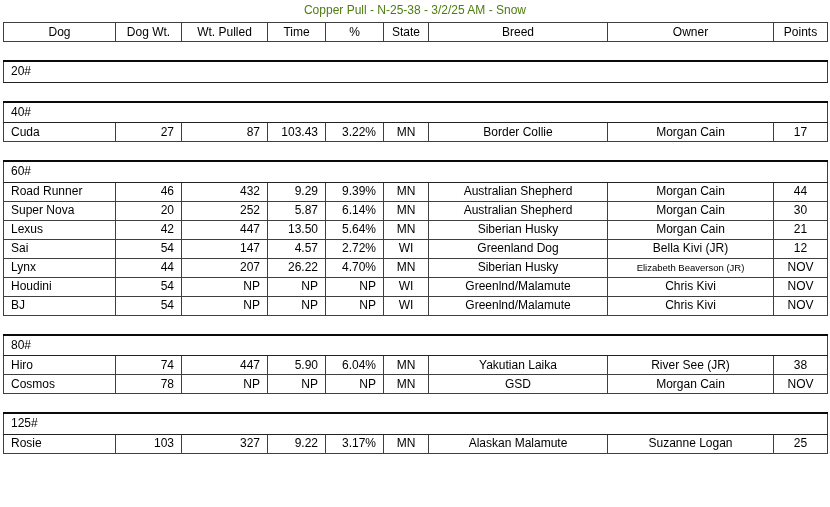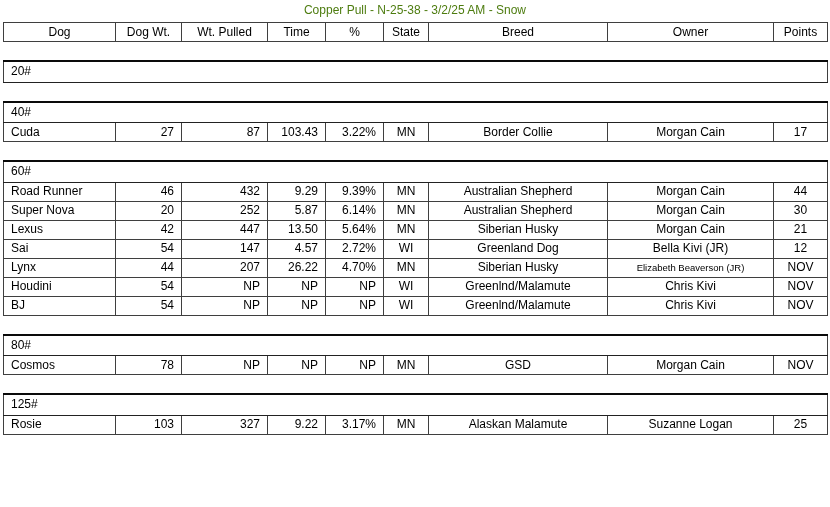--- a/index.html
+++ b/index.html
@@ -246,20 +246,31 @@
       <col class="c-state">
       <col class="c-breed">
       <col class="c-owner">
       <col class="c-points">
   </colgroup>
   <tbody>
       <tr class="band">
     <td colspan="9">80#</td>
   </tr>
   <tr>
+    <td class="l">Hiro</td>
+    <td class="r">74</td>
+    <td class="r">447</td>
+    <td class="r">5.90</td>
+    <td class="r">6.04%</td>
+    <td class="c">MN</td>
+    <td class="c">Yakutian Laika</td>
+    <td class="c">River See (JR)</td>
+    <td class="c">38</td>
+  </tr>
+  <tr>
     <td class="l">Cosmos</td>
     <td class="r">78</td>
     <td class="r">NP</td>
     <td class="r">NP</td>
     <td class="r">NP</td>
     <td class="c">MN</td>
     <td class="c">GSD</td>
     <td class="c">Morgan Cain</td>
     <td class="c">NOV</td>
   </tr>

